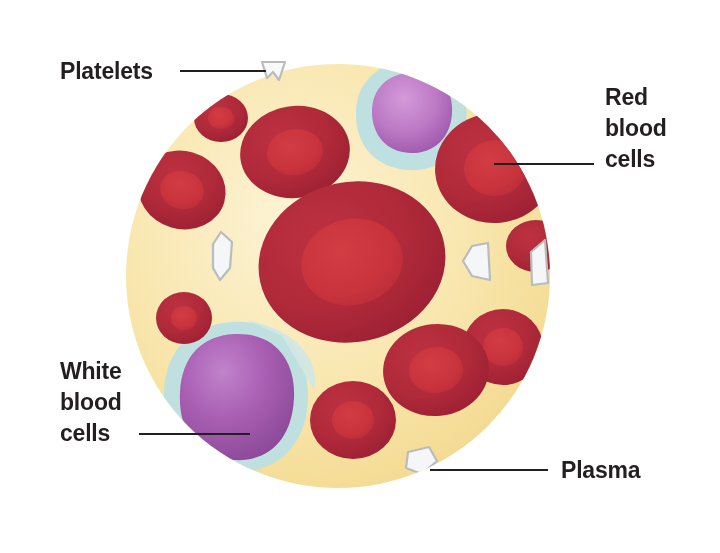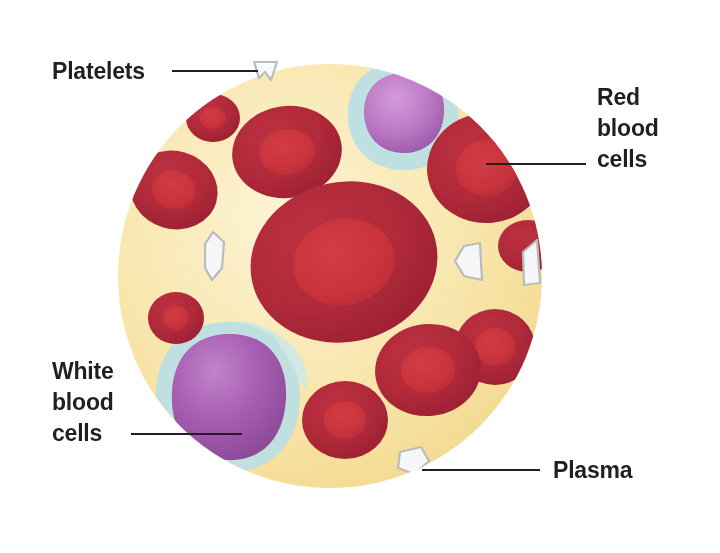--- a/index.html
+++ b/index.html
@@ -9,21 +9,21 @@
   }
   body {
     width: 720px;
     height: 553px;
     position: relative;
     overflow: hidden;
     font-family: "Liberation Sans", sans-serif;
   }
   #diagram-root {
     position: absolute;
-    left: 0;
+    left: 8px;
     top: 0;
     width: 692px;
     height: 553px;
   }
   svg.figure {
     display: block;
     width: 720px;
     height: 553px;
   }
   .label-text {

